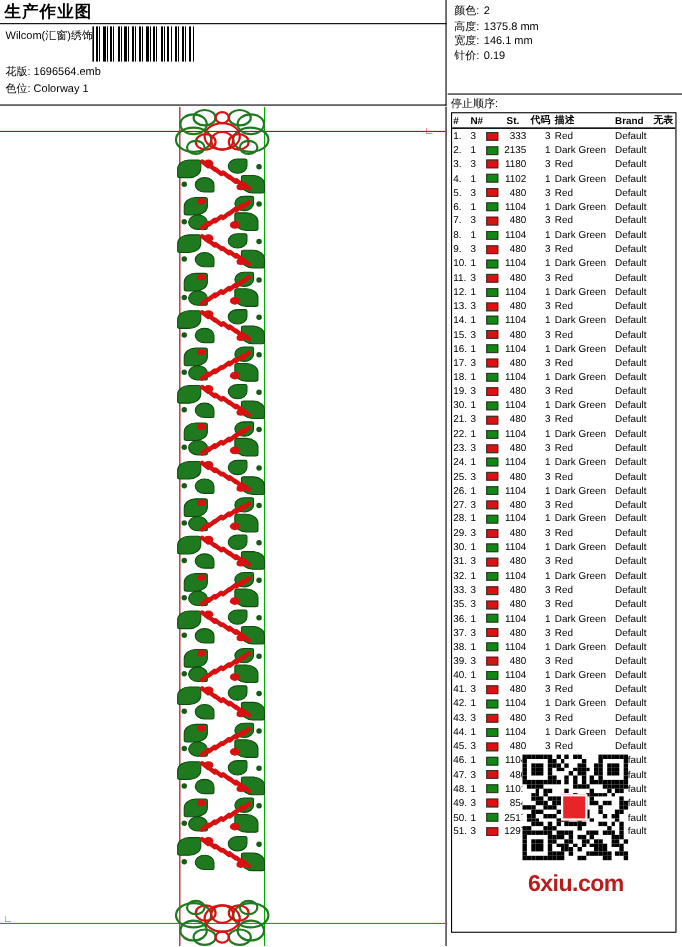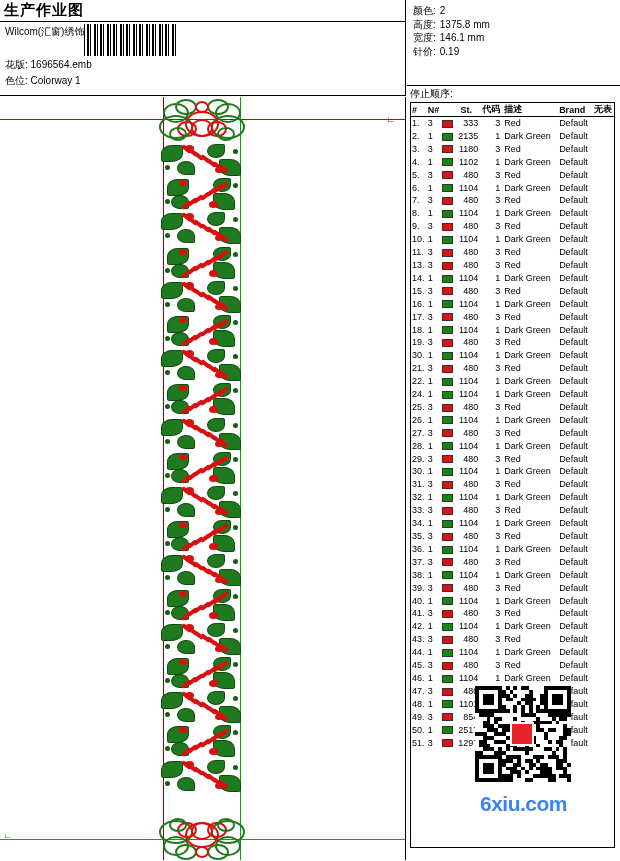--- a/index.html
+++ b/index.html
@@ -229,21 +229,21 @@
     left: 35px; top: 36px;
     width: 24px; height: 24px;
     background: #e8242a;
     border: 2px solid #fff;
   }
   #watermark {
     position: absolute;
     left: 480px; top: 792px;
     font-size: 21px;
     font-weight: bold;
-    color: #3b82f6;
+    color: #b91c1c;
     font-family: "Liberation Sans", sans-serif;
     letter-spacing: -0.5px;
   }
 </style>
 </head>
 <body>
 
 <div id="page">
 
   <div id="header">
@@ -753,20 +753,30 @@
               <td class="c-idx">11.</td>
               <td class="c-no">3</td>
               <td class="c-sw"><span class="swatch" style="background: rgb(221, 17, 17);"></span></td>
               <td class="c-st">480</td>
               <td class="c-code">3</td>
               <td class="c-desc">Red</td>
               <td class="c-brand">Default</td>
               <td class="c-extra"></td>
             </tr>
             <tr>
+              <td class="c-idx">12.</td>
+              <td class="c-no">1</td>
+              <td class="c-sw"><span class="swatch" style="background: rgb(17, 136, 17);"></span></td>
+              <td class="c-st">1104</td>
+              <td class="c-code">1</td>
+              <td class="c-desc">Dark Green</td>
+              <td class="c-brand">Default</td>
+              <td class="c-extra"></td>
+            </tr>
+            <tr>
               <td class="c-idx">13.</td>
               <td class="c-no">3</td>
               <td class="c-sw"><span class="swatch" style="background: rgb(221, 17, 17);"></span></td>
               <td class="c-st">480</td>
               <td class="c-code">3</td>
               <td class="c-desc">Red</td>
               <td class="c-brand">Default</td>
               <td class="c-extra"></td>
             </tr>
             <tr>
@@ -853,20 +863,30 @@
               <td class="c-idx">22.</td>
               <td class="c-no">1</td>
               <td class="c-sw"><span class="swatch" style="background: rgb(17, 136, 17);"></span></td>
               <td class="c-st">1104</td>
               <td class="c-code">1</td>
               <td class="c-desc">Dark Green</td>
               <td class="c-brand">Default</td>
               <td class="c-extra"></td>
             </tr>
             <tr>
+              <td class="c-idx">23.</td>
+              <td class="c-no">3</td>
+              <td class="c-sw"><span class="swatch" style="background: rgb(221, 17, 17);"></span></td>
+              <td class="c-st">480</td>
+              <td class="c-code">3</td>
+              <td class="c-desc">Red</td>
+              <td class="c-brand">Default</td>
+              <td class="c-extra"></td>
+            </tr>
+            <tr>
               <td class="c-idx">24.</td>
               <td class="c-no">1</td>
               <td class="c-sw"><span class="swatch" style="background: rgb(17, 136, 17);"></span></td>
               <td class="c-st">1104</td>
               <td class="c-code">1</td>
               <td class="c-desc">Dark Green</td>
               <td class="c-brand">Default</td>
               <td class="c-extra"></td>
             </tr>
             <tr>
@@ -949,30 +969,20 @@
               <td class="c-brand">Default</td>
               <td class="c-extra"></td>
             </tr>
             <tr>
               <td class="c-idx">33.</td>
               <td class="c-no">3</td>
               <td class="c-sw"><span class="swatch" style="background: rgb(221, 17, 17);"></span></td>
               <td class="c-st">480</td>
               <td class="c-code">3</td>
               <td class="c-desc">Red</td>
-              <td class="c-brand">Default</td>
-              <td class="c-extra"></td>
-            </tr>
-            <tr>
-              <td class="c-idx">34.</td>
-              <td class="c-no">1</td>
-              <td class="c-sw"><span class="swatch" style="background: rgb(17, 136, 17);"></span></td>
-              <td class="c-st">1104</td>
-              <td class="c-code">1</td>
-              <td class="c-desc">Dark Green</td>
               <td class="c-brand">Default</td>
               <td class="c-extra"></td>
             </tr>
             <tr>
               <td class="c-idx">35.</td>
               <td class="c-no">3</td>
               <td class="c-sw"><span class="swatch" style="background: rgb(221, 17, 17);"></span></td>
               <td class="c-st">480</td>
               <td class="c-code">3</td>
               <td class="c-desc">Red</td>

